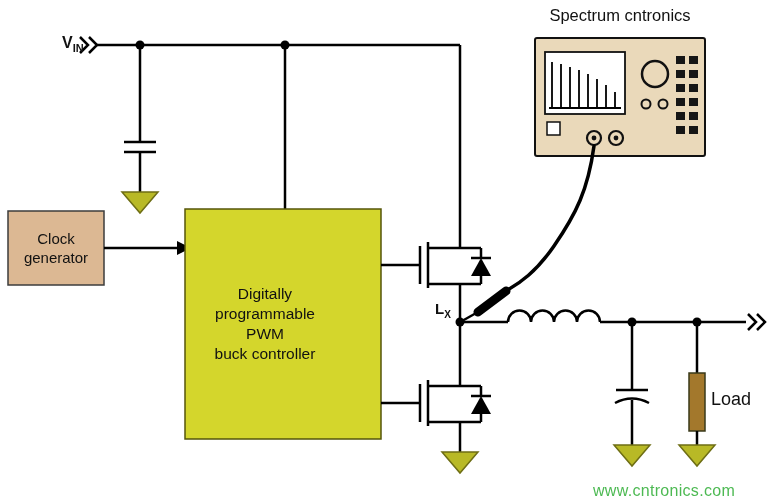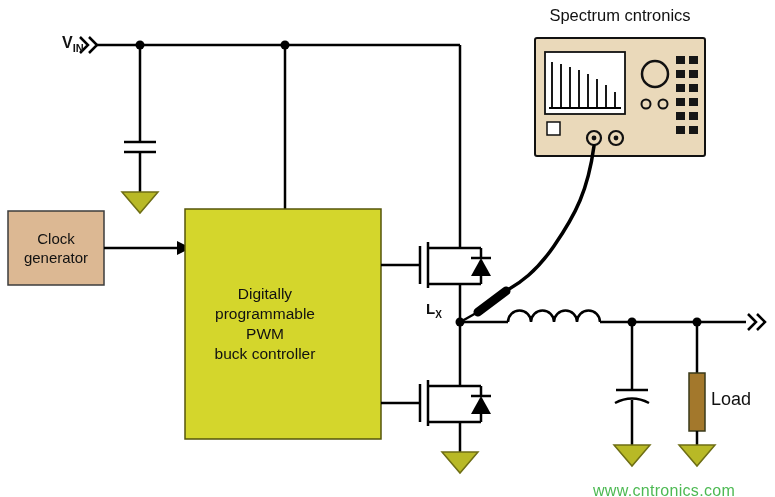--- a/index.html
+++ b/index.html
@@ -5,21 +5,21 @@
   * { margin:0; padding:0; box-sizing:border-box; }
   html,body { width:775px; height:497px; background:#ffffff; font-family:"Liberation Sans", sans-serif; }
   .canvas { position:relative; width:775px; height:497px; background:#ffffff; overflow:hidden; }
   .canvas > svg { position:absolute; left:0; top:0; }
 
   .lbl { position:absolute; color:#111111; }
   .multiline { white-space:pre-line; text-align:center; display:flex; align-items:center; justify-content:center; }
 
   .lbl-vin { left:42px; top:34px; font-size:16px; font-weight:bold;margin-left:20px; }
   .lbl-vin sub { font-size:11px; }
-  .lbl-lx { left:426px; top:300px; font-size:15px; font-weight:bold; }
+  .lbl-lx { left:435px; top:300px; font-size:15px; font-weight:bold; }
   .lbl-lx sub { font-size:10px; }
   .lbl-spectrum { left:528px; top:6px; width:184px; text-align:center; font-size:16.5px; }
   .lbl-clock { left:8px; top:211px; width:96px; height:74px; font-size:15px; line-height:1.3; }
   .lbl-pwm { left:185px; top:209px; width:160px; height:230px; font-size:15.5px; line-height:1.28; }
   .lbl-load { left:711px; top:389px; font-size:18px; }
   .lbl-watermark { left:593px; top:470px; font-size:16px; font-weight:normal; color:#44b64a; letter-spacing:0.3px; opacity:0.95;margin-top:12px; }
 
   .wire { stroke:#000000; stroke-width:2.5; fill:none; }
   .thin { stroke:#000000; stroke-width:1.8; fill:none; }
 </style>

